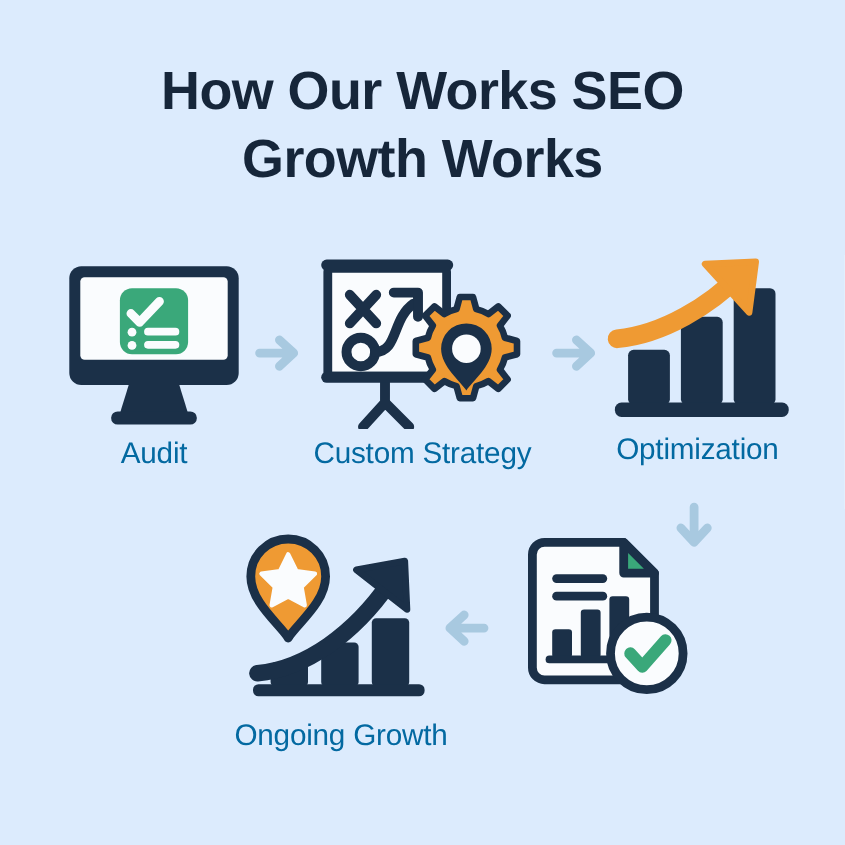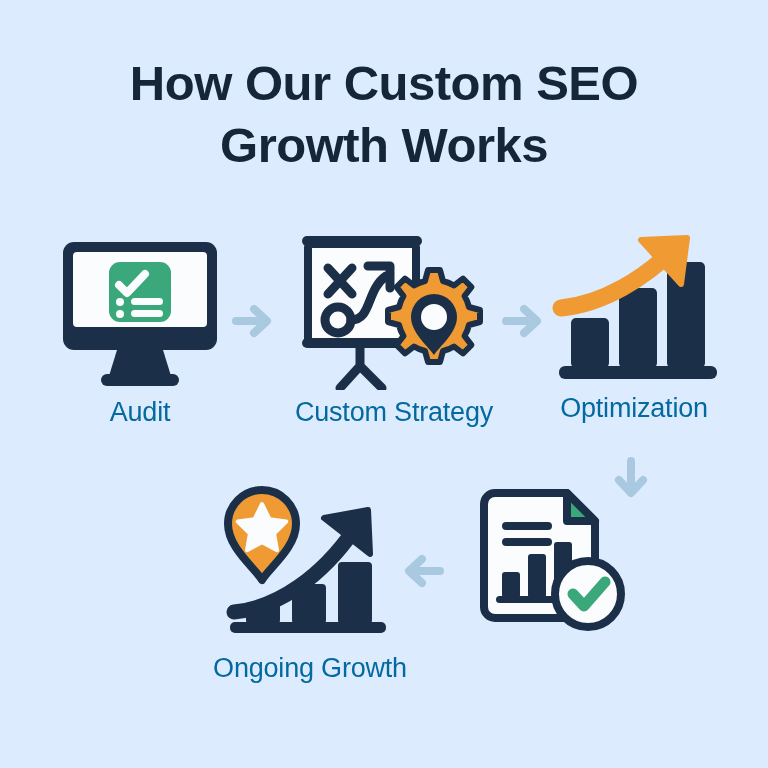--- a/index.html
+++ b/index.html
@@ -51,41 +51,41 @@
     color: #0369a1;
     font-size: 27px;
     font-weight: normal;
     letter-spacing: -0.2px;
     line-height: 32px;
     white-space: nowrap;
     margin-top: 6px;
   }
 
   #step-audit        { left: 34px;  top: 238px; width: 212px; }
-  #step-strategy     { left: 274px; top: 232px; width: 240px; }
+  #step-strategy     { left: 264px; top: 232px; width: 240px; }
   #step-optimization { left: 528px; top: 234px; width: 212px; }
   #step-reporting    { left: 440px; top: 486px; width: 224px; }
   #step-growth       { left: 180px; top: 484px; width: 260px; }
 
   
   .connector {
     position: absolute;
   }
   #arrow-1 { left: 228px; top: 296px; }
   #arrow-2 { left: 498px; top: 296px; }
   #arrow-3 { left: 606px; top: 452px; }
   #arrow-4 { left: 398px; top: 546px; }
 </style>
 </head>
 <body>
 
 <div id="infographic">
 
   <div class="title-block">
-    <div class="title-line">How Our Custom SEO</div>
+    <div class="title-line">How Our Works SEO</div>
     <div class="title-line">Growth Works</div>
   </div>
 
   <div class="step" id="step-audit">
     <svg class="step-icon" width="170" height="152" viewBox="0 0 170 152">
 
       <rect x="8" y="4" width="154" height="108" rx="11" fill="#1b3048"></rect>
       <rect x="18" y="14" width="134" height="75" rx="4" fill="#fafcfe"></rect>
 
       <path d="M62 112 h46 l8 26 h-62 z" fill="#1b3048"></path>

